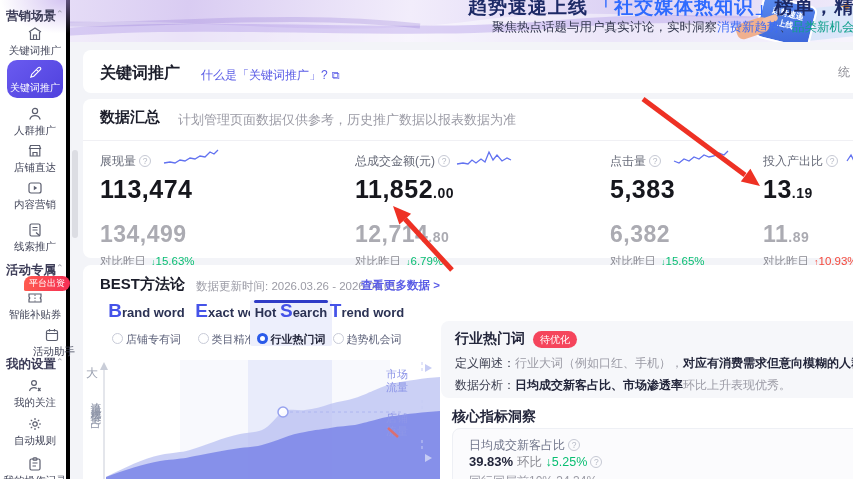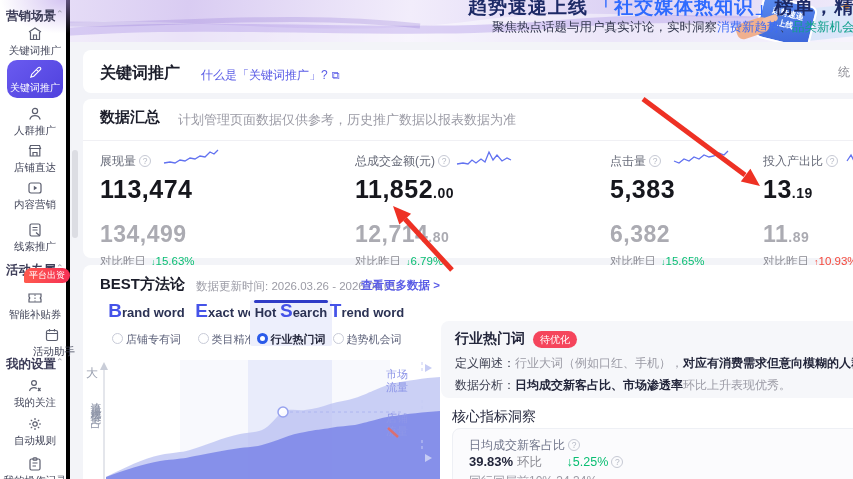--- a/index.html
+++ b/index.html
@@ -29,21 +29,21 @@
   .sidebar::before { content:""; position:absolute; left:0; top:0; width:70px; height:34px;
     background:radial-gradient(ellipse at 90% 0%, rgba(178,150,231,0.55), rgba(178,150,231,0) 70%); pointer-events:none; }
   .sec-head { position:absolute; left:6px; width:62px; font-size:12.5px; font-weight:bold; color:#3d3d58; white-space:nowrap; }
   .sec-head .chev { position:absolute; left:50px; top:1px; font-size:9px; color:#9a9aa8; font-weight:normal; }
   .s-item { position:absolute; left:0; width:70px; text-align:center; }
   .s-item .ic { display:block; margin:0 auto; width:16px; height:16px; color:#5b5e6e; }
   .s-item .lb { display:block; margin-top:2px; font-size:10.5px; color:#43465a; white-space:nowrap; }
   .s-active { position:absolute; left:7px; top:60px; width:56px; height:38px; background:linear-gradient(140deg,#6a5bf0,#4f41dd); border-radius:10px; text-align:center; padding-top:5px; }
   .s-active .ic { display:block; margin:0 auto; width:15px; height:15px; color:#fff; }
   .s-active .lb { display:block; font-size:10px; color:#fff; margin-top:1px; }
-  .badge-red { position:absolute; left:24px; top:268px; background:linear-gradient(90deg,#ff5a4e,#f52f55); color:#fff; font-size:9px; padding:1px 5px; border-radius:8px 8px 8px 2px; white-space:nowrap; z-index:2; }
+  .badge-red { position:absolute; left:24px; top:276px; background:linear-gradient(90deg,#ff5a4e,#f52f55); color:#fff; font-size:9px; padding:1px 5px; border-radius:8px 8px 8px 2px; white-space:nowrap; z-index:2; }
 
   
   .card { position:absolute; left:83px; width:778px; background:#fff; border-radius:8px; }
   .card-a { top:50px; height:43px; }
   .card-b { top:99px; height:159px; }
   .card-c { top:265px; height:222px; }
 
   .page-title { position:absolute; left:17px; top:13px; font-size:16px; font-weight:bold; color:#1c1e2b; }
   .help-link { position:absolute; left:118px; top:17px; font-size:12px; color:#5a5ce6; }
   .ext-ic { display:inline-block; margin-left:4px; font-size:11px; }
@@ -92,26 +92,26 @@
   
   .info-card { position:absolute; left:358px; top:56px; width:420px; height:77px; background:#f6f7fa; border-radius:8px; }
   .info-title { position:absolute; left:14px; top:9px; font-size:14px; font-weight:bold; color:#23263b; }
   .badge-opt { position:absolute; left:92px; top:10px; background:#f5455c; color:#fff; font-size:10px; padding:1.5px 7px; border-radius:9px; }
   .info-line { position:absolute; left:14px; font-size:12px; white-space:nowrap; }
   .il-1 { top:34px; } .il-2 { top:56px; }
   .lab-dark { color:#3a3d4e; }
   .txt-gray { color:#9b9ba5; }
   .txt-bold { color:#23263b; font-weight:bold; }
 
-  .core-title { position:absolute; left:369px; top:143px; font-size:14px; font-weight:normal; color:#23263b; }
+  .core-title { position:absolute; left:369px; top:143px; font-size:14px; font-weight:bold; color:#23263b; }
   .core-card { position:absolute; left:369px; top:163px; width:410px; height:70px; background:#fbfbfd; border:1px solid #eef0f5; border-radius:8px; }
   .core-l1 { position:absolute; left:16px; top:8px; font-size:12px; color:#70758a; }
   .core-l2 { position:absolute; left:16px; top:25px; font-size:12.5px; color:#8b8b93; }
   .core-l2 .val { font-size:13px; font-weight:bold; color:#23263b; margin-right:4px; }
-  .core-l2 .grn { color:#09be72;margin-left:21px; }
+  .core-l2 .grn { color:#09be72; }
   .core-l3 { position:absolute; left:16px; top:44px; font-size:12px; color:#9b9ba5; }
 
   .scroll-thumb { position:absolute; left:72px; top:150px; width:6px; height:88px; background:#dcdde3; border-radius:3px; z-index:4; }
 
   .overlay { position:absolute; left:0; top:0; z-index:10; pointer-events:none; }
 </style>
 </head>
 <body>
 
 <div class="page">

